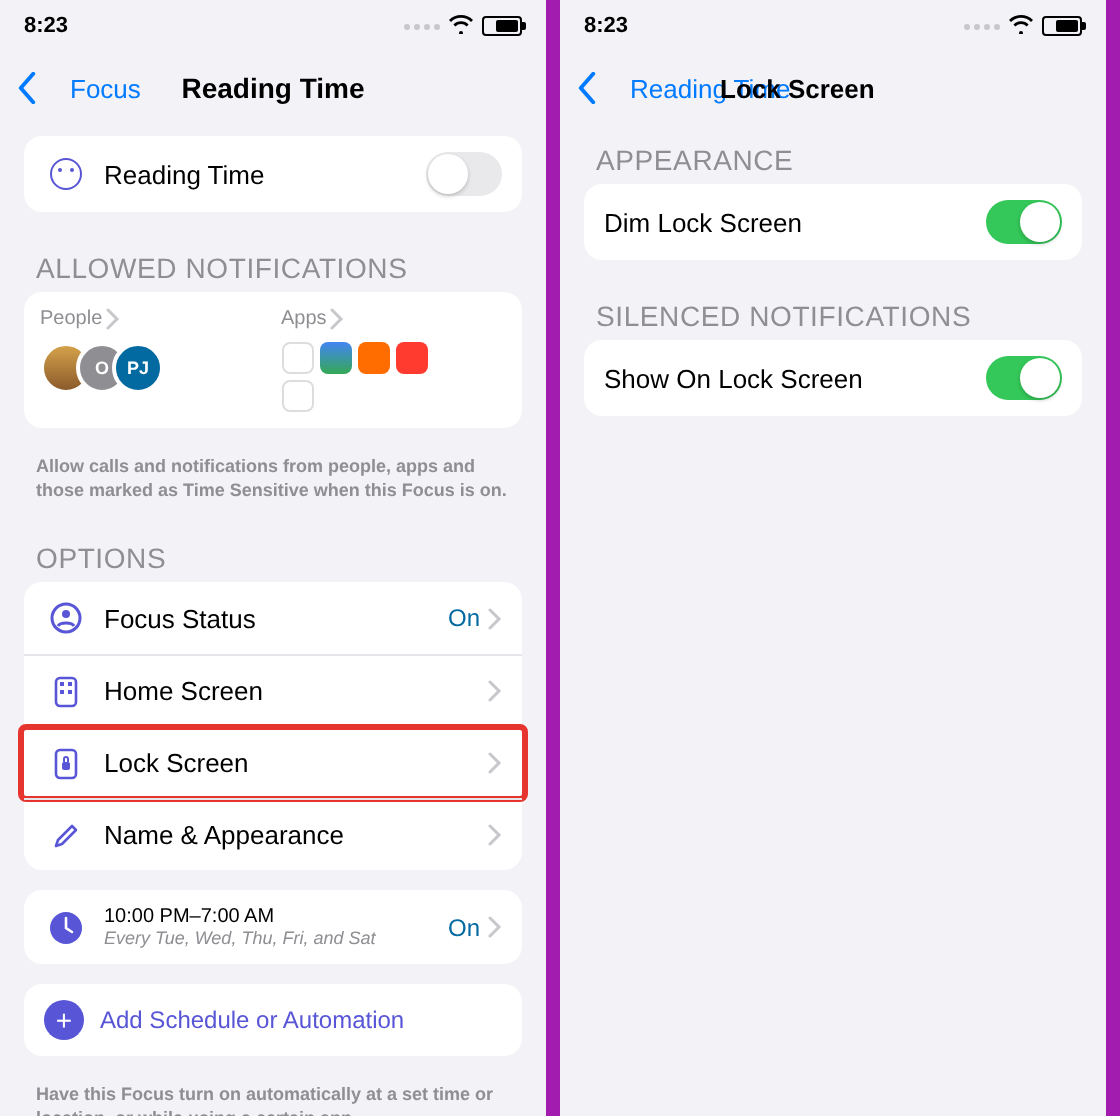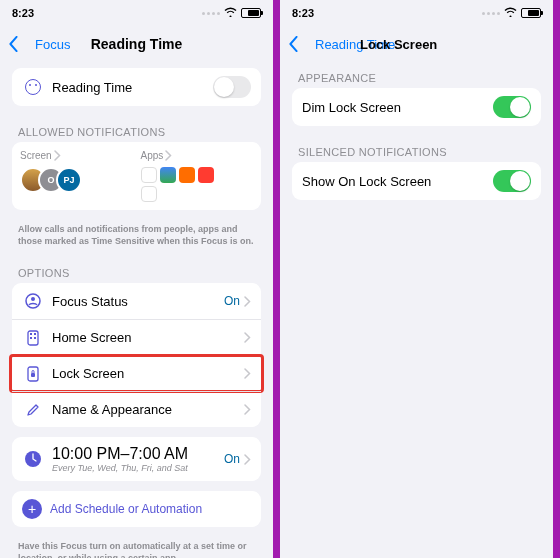--- a/index.html
+++ b/index.html
@@ -22,35 +22,35 @@
   .phone.right .back{margin-right:6px;}
   .content{padding:0 12px;}
   .card{background:#fff;border-radius:9px;margin-bottom:10px;}
   .row{display:flex;align-items:center;padding:8px 10px;min-height:36px;font-size:13px;color:#000;position:relative;}
   .row+.row{border-top:0.5px solid #e5e5ea;}
   .row .ico{width:22px;display:flex;justify-content:center;margin-right:8px;}
   .row .lbl{flex:1;}
   .row .val{color:#0369a1;font-size:12px;margin-right:4px;}
   .chev{color:#c7c7cc;}
   .chev svg{width:7px;height:11px;display:block;}
-  .sect{font-size:11px;letter-spacing:0.3px;color:#8e8e93;padding:10px 6px 4px;text-transform:uppercase;}
+  .sect{font-size:14px;letter-spacing:0.3px;color:#8e8e93;padding:10px 6px 4px;text-transform:uppercase;}
   .foot{font-size:9px;color:#8e8e93;padding:4px 6px 10px;line-height:1.3;font-weight:bold;}
   .toggle{width:38px;height:22px;border-radius:11px;background:#e9e9eb;position:relative;flex:none;}
   .toggle i{position:absolute;width:20px;height:20px;background:#fff;border-radius:50%;top:1px;left:1px;box-shadow:0 1px 2px rgba(0,0,0,.2);}
   .toggle.on{background:#34c759;}
   .toggle.on i{left:auto;right:1px;}
   .allowed{display:flex;gap:8px;padding:8px;}
   .half{flex:1;}
   .half .hlbl{font-size:10px;color:#8e8e93;display:flex;align-items:center;gap:2px;margin-bottom:6px;}
   .avrow{display:flex;align-items:center;}
   .av{width:26px;height:26px;border-radius:50%;border:2px solid #fff;margin-right:-8px;display:flex;align-items:center;justify-content:center;font-size:9px;font-weight:600;color:#fff;}
   .apps{display:flex;flex-wrap:wrap;gap:3px;width:90px;}
   .app{width:16px;height:16px;border-radius:4px;}
   .hl{position:absolute;left:-3px;right:-3px;top:-2px;bottom:-2px;border:3px solid #e5352e;border-radius:4px;pointer-events:none;}
-  .sch .time{font-size:16px;font-weight:500;}
+  .sch .time{font-size:10px;font-weight:500;}
   .sch .days{font-size:9px;color:#8e8e93;font-style:italic;}
   .addrow{color:#5856d6;font-size:12px;}
   .plus{width:20px;height:20px;border-radius:50%;background:#5856d6;color:#fff;display:flex;align-items:center;justify-content:center;font-size:14px;margin-right:8px;}
   .face{width:16px;height:16px;border:1.5px solid #5856d6;border-radius:50%;position:relative;}
   .face:before,.face:after{content:"";position:absolute;width:2px;height:2px;background:#5856d6;border-radius:50%;top:4px;}
   .face:before{left:3px;} .face:after{right:3px;}
 </style>
 </head>
 <body>
 
@@ -94,21 +94,21 @@
             <i></i>
           </span>
       </div>
     </div>
 
     <div class="sect">ALLOWED NOTIFICATIONS</div>
     <div class="card">
       <div class="allowed">
         <div class="half">
           <div class="hlbl">
-              <span>Screen</span>
+              <span>People</span>
               <span class="chev">
                 <svg viewBox="0 0 7 11">
                   <path d="M1 1l4.5 4.5L1 10" stroke="#c7c7cc" stroke-width="1.5" fill="none" stroke-linecap="round"></path>
                 </svg>
               </span>
             </div>
           <div class="avrow">
             <span class="av" style="background:linear-gradient(#d4a24a,#8b5a2b);"></span>
             <span class="av" style="background:#8e8e93;">O</span>
             <span class="av" style="background:#0369a1;">PJ</span>

